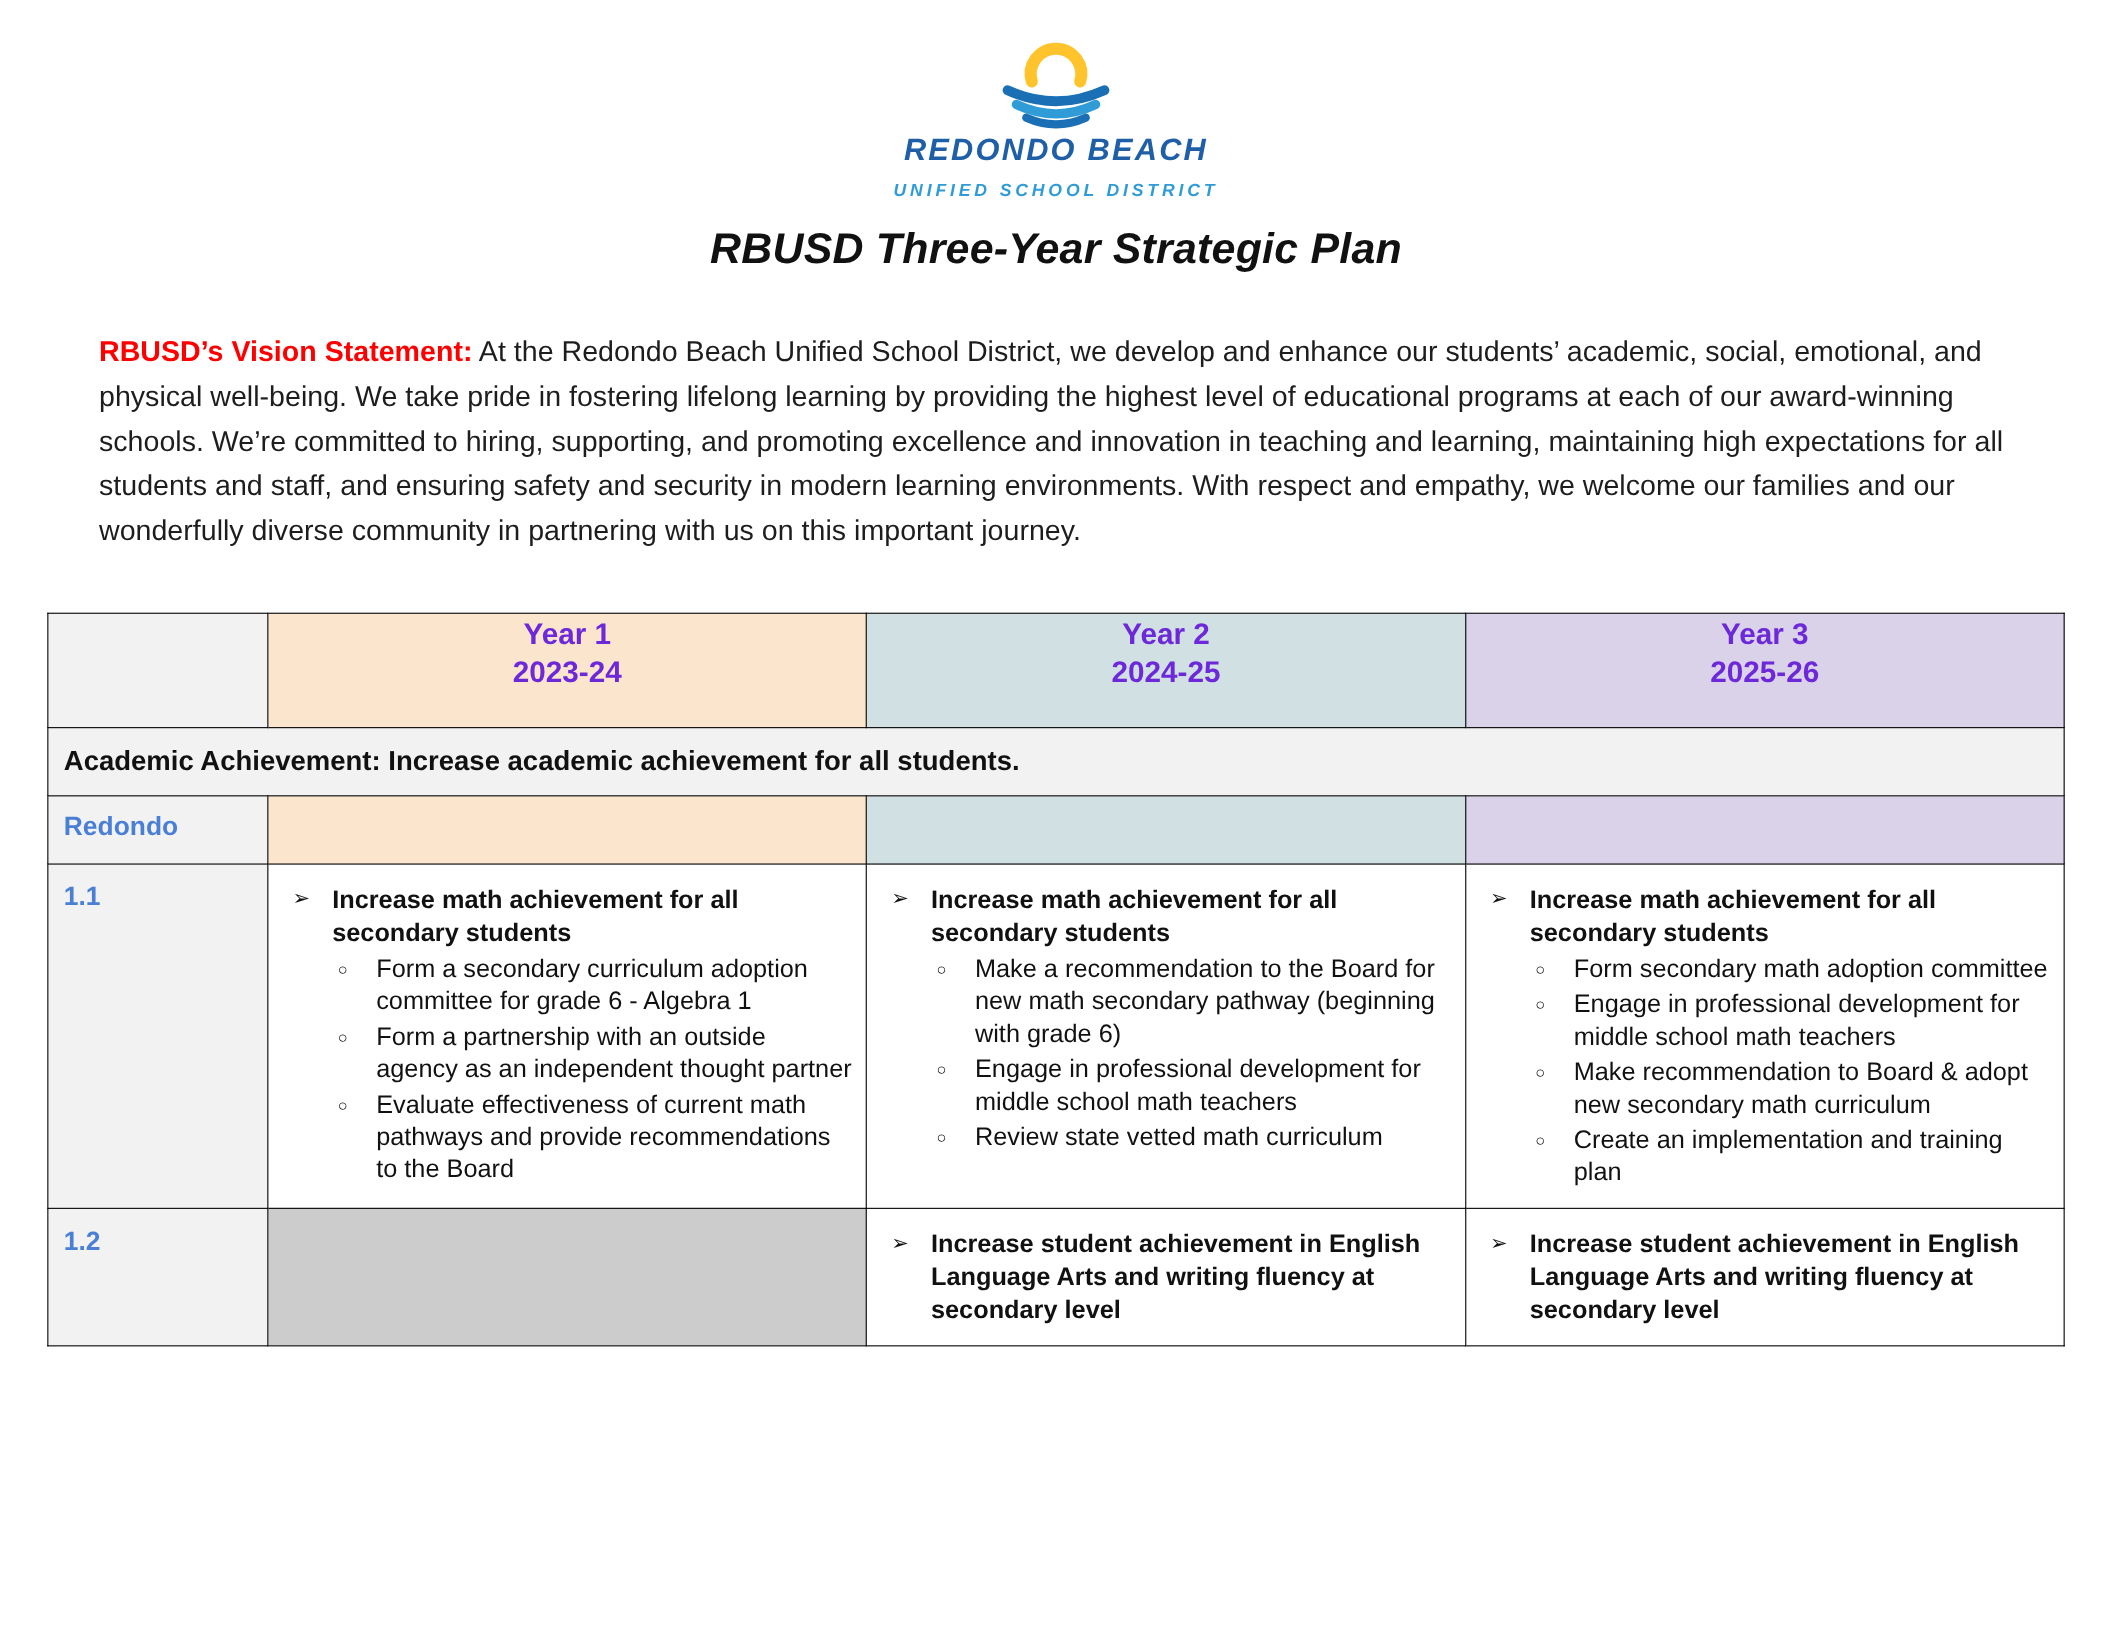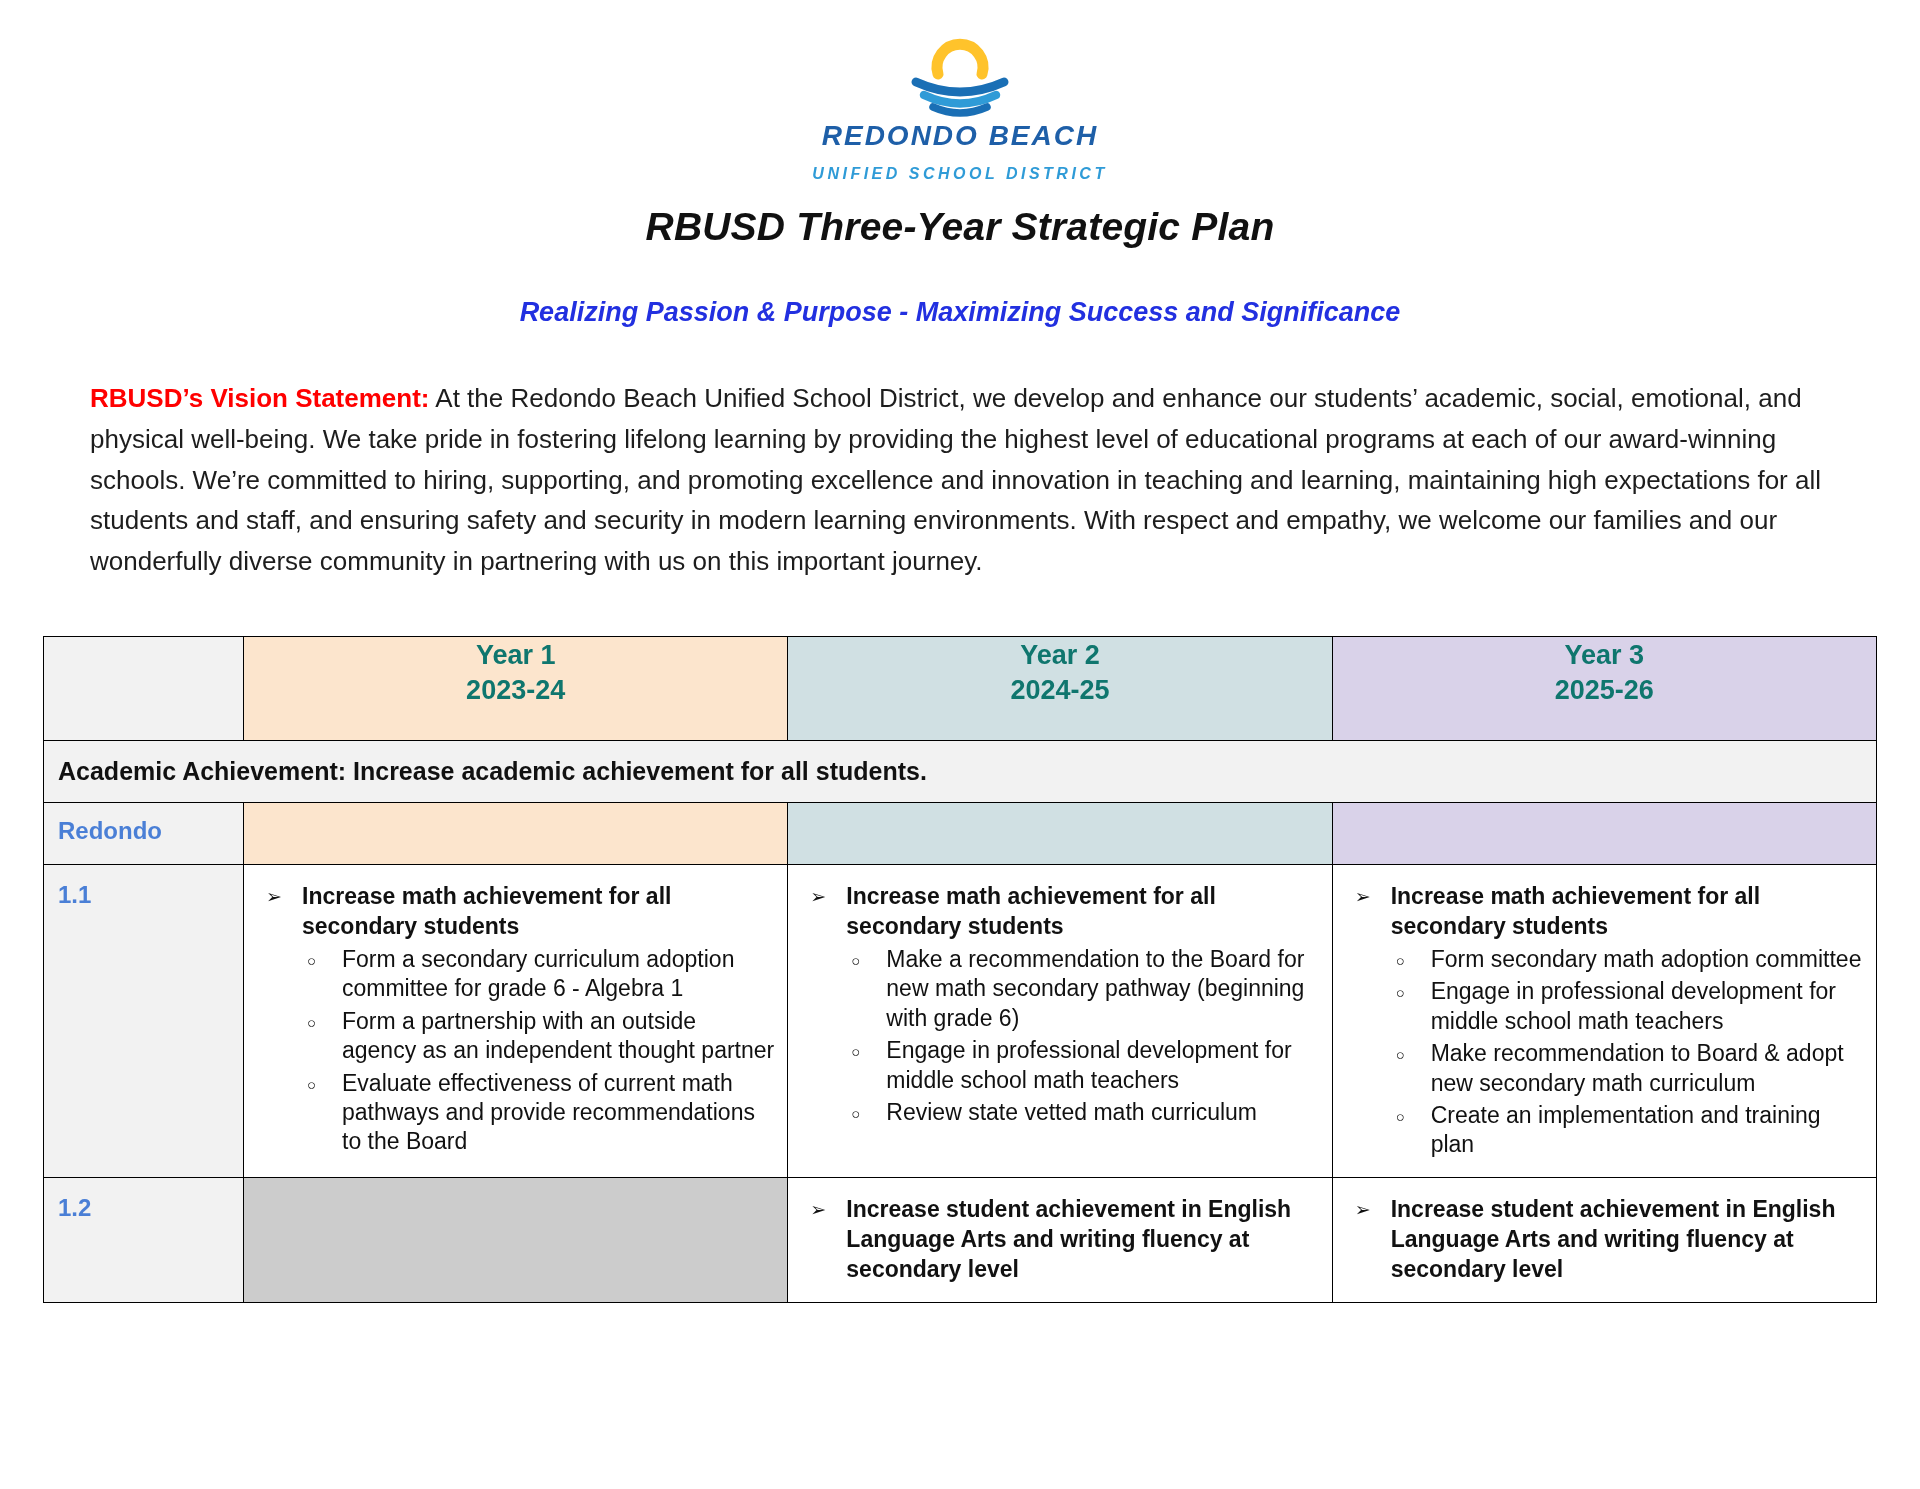--- a/index.html
+++ b/index.html
@@ -55,21 +55,21 @@
     border-collapse:collapse;table-layout:fixed;
     width:1834px;margin:54px auto 0 auto;
   }
   table.plan th,table.plan td{
     border:1.5px solid #000;vertical-align:top;
   }
   col.c-id{width:200px;}
   .corner-th{background:var(--section-bg);}
   .year-th{
     height:104px;text-align:center;vertical-align:middle;
-    font-size:27px;font-weight:700;line-height:1.3;color:#0f766e;
+    font-size:27px;font-weight:700;line-height:1.3;color:#6d28d9;
   }
   .year1{background:var(--year1-bg);}
   .year2{background:var(--year2-bg);}
   .year3{background:var(--year3-bg);}
   .section-td{
     background:var(--section-bg);
     font-size:25px;font-weight:700;color:#111;
     padding:16px 14px;
   }
   .actions-td{
@@ -109,21 +109,20 @@
         <path d="M68 40 A 23 23 0 1 1 112 40" stroke="#ffc32b" stroke-width="11" fill="none" stroke-linecap="round"></path>
         <path d="M46 48 Q90 68 134 48" stroke="#1a6fb5" stroke-width="9" fill="none" stroke-linecap="round"></path>
         <path d="M54 61 Q90 78 126 61" stroke="#2f9bd7" stroke-width="8.5" fill="none" stroke-linecap="round"></path>
         <path d="M63 73 Q90 85 117 73" stroke="#1a6fb5" stroke-width="7.5" fill="none" stroke-linecap="round"></path>
       </svg>
       <div class="logo-name">REDONDO BEACH</div>
       <div class="logo-tagline">UNIFIED SCHOOL DISTRICT</div>
     </div>
 
     <div class="doc-title">RBUSD Three-Year Strategic Plan</div>
-    <div class="doc-subtitle">Realizing Passion &amp; Purpose - Maximizing Success and Significance</div>
   </div>
 
   <p class="vision"><span class="vision-label">RBUSD’s Vision Statement:</span> <span>At the Redondo Beach Unified School District, we develop and enhance our students’ academic, social, emotional, and physical well-being. We take pride in fostering lifelong learning by providing the highest level of educational programs at each of our award-winning schools.  We’re committed to hiring, supporting, and promoting excellence and innovation in teaching and learning, maintaining high expectations for all students and staff, and ensuring safety and security in modern learning environments. With respect and empathy, we welcome our families and our wonderfully diverse community in partnering with us on this important journey.</span></p>
 
   <table class="plan">
     <colgroup>
       <col class="c-id">
         <col>
         <col>
         <col>

